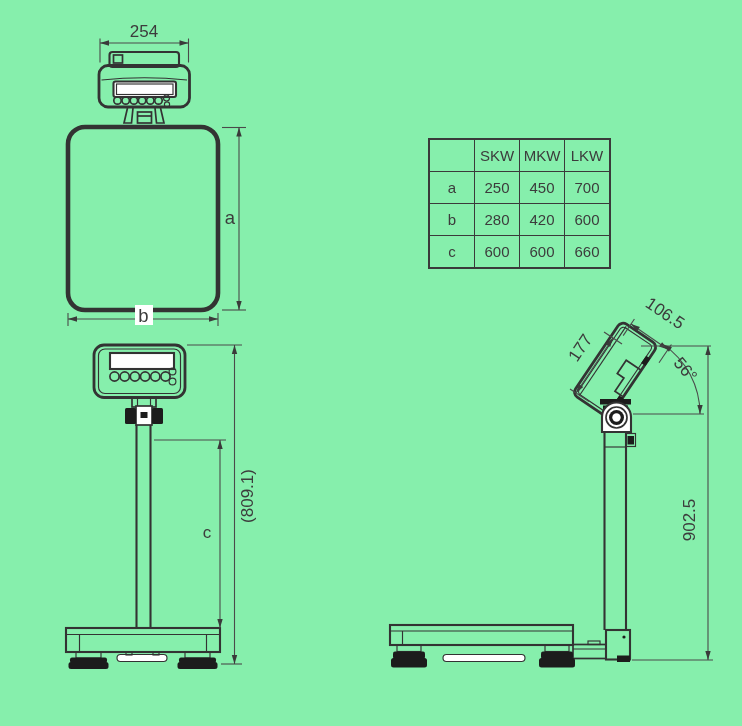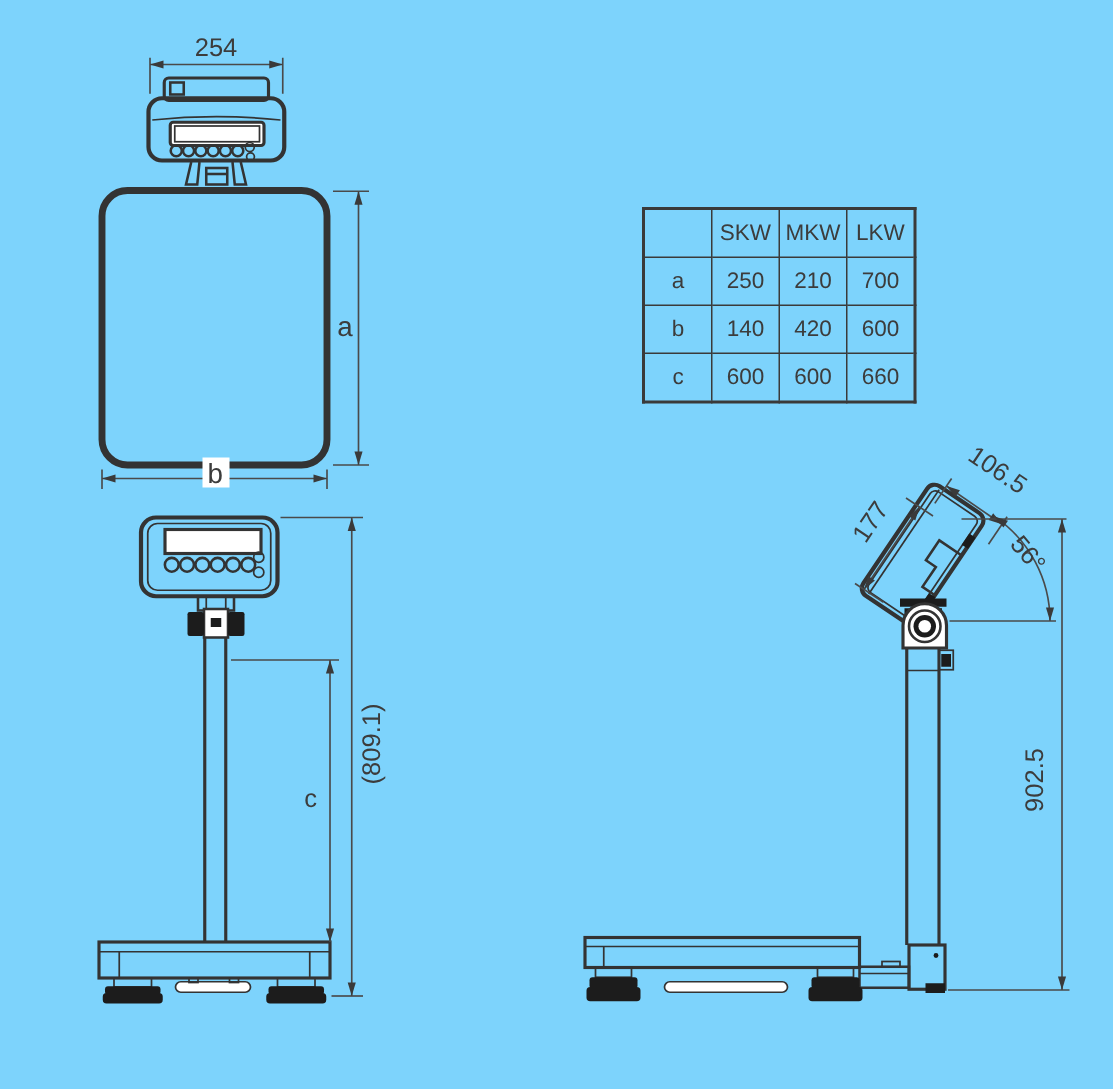--- a/index.html
+++ b/index.html
@@ -1,16 +1,16 @@
 <!DOCTYPE html>
 <html><head>
 <meta charset="utf-8">
 <style>
   html,body{margin:0;padding:0;background:#ffffff;}
-  #stage{position:relative;width:742px;height:726px;background:#7dd3fc;overflow:hidden;
+  #stage{position:relative;width:742px;height:726px;background:#86efac;overflow:hidden;
          font-family:"Liberation Sans",sans-serif;}
   svg{position:absolute;left:0;top:0;}
   svg .ln{stroke:#333333;fill:none;}
   svg .bold{stroke-width:2.8;}
   svg .th2{stroke-width:2.1;}
   svg .med{stroke-width:1.7;}
   svg .thin{stroke-width:1.15;}
   svg .xthick{stroke-width:4.6;}
   svg .dim{stroke:#4a4a4a;stroke-width:1.1;fill:none;}
   svg .dk{fill:#1c1c1c;stroke:none;}
@@ -215,26 +215,26 @@
   <tbody>
         <tr>
     <th></th>
     <th>SKW</th>
     <th>MKW</th>
     <th>LKW</th>
   </tr>
   <tr>
     <td>a</td>
     <td>250</td>
-    <td>210</td>
+    <td>450</td>
     <td>700</td>
   </tr>
   <tr>
     <td>b</td>
-    <td>140</td>
+    <td>280</td>
     <td>420</td>
     <td>600</td>
   </tr>
   <tr>
     <td>c</td>
     <td>600</td>
     <td>600</td>
     <td>660</td>
   </tr>
 </tbody>

